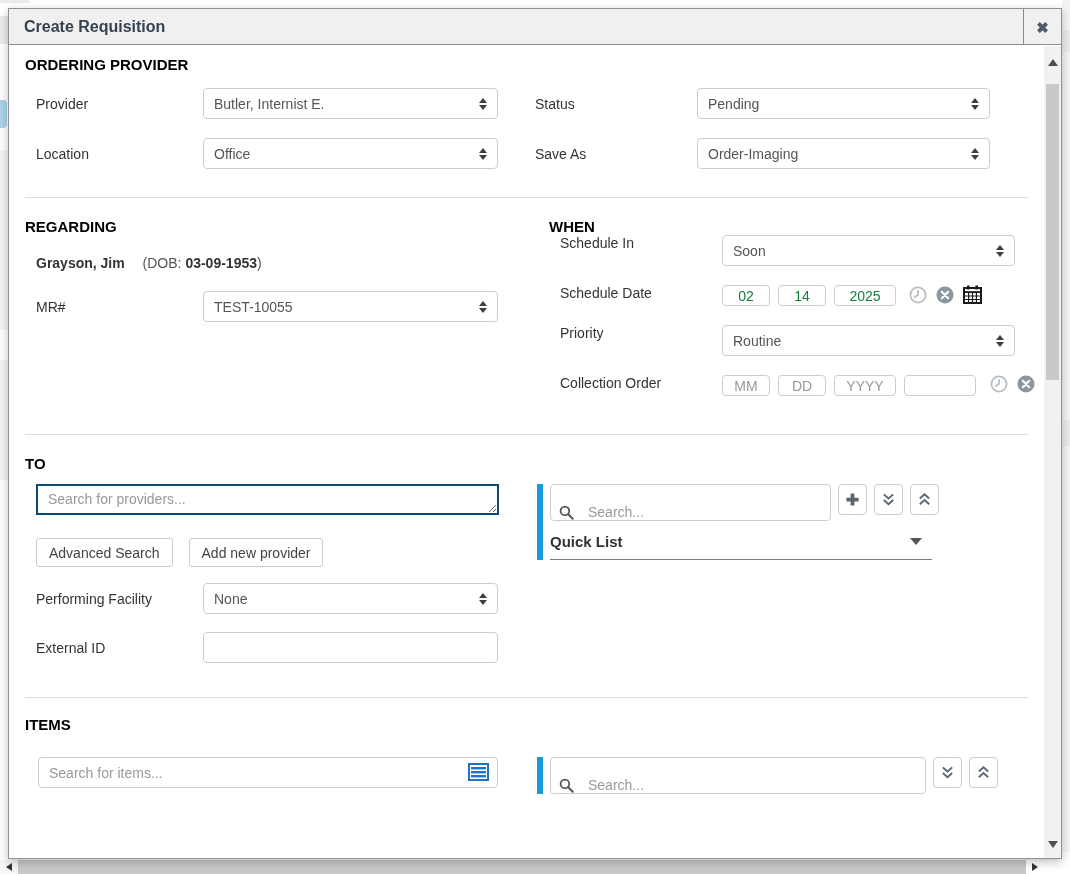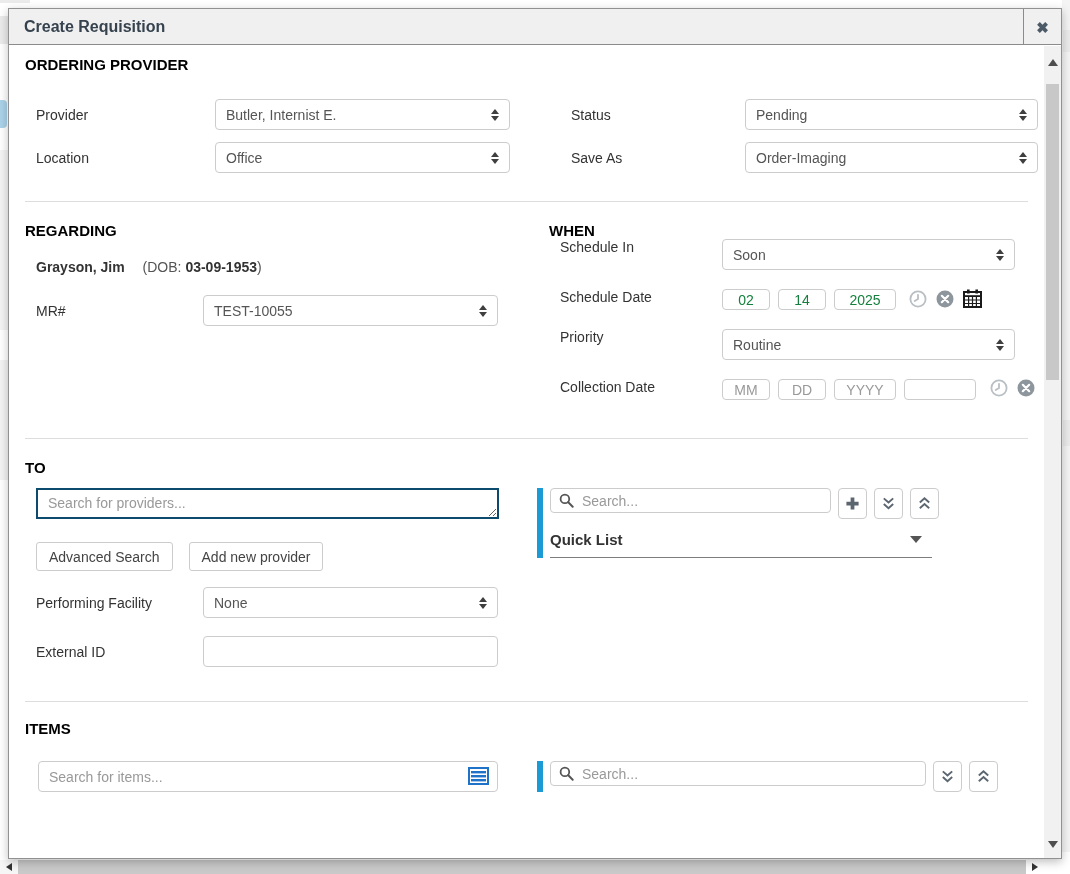--- a/index.html
+++ b/index.html
@@ -37,21 +37,21 @@
 
   
   .modal-footer { position:absolute; left:0; right:17px; bottom:0; height:53px; background:#fff; border-top:1px solid #e7e7e7; display:flex; align-items:center; justify-content:flex-end; padding-right:14px; z-index:5; }
   .btn-save { height:37px; border:1px solid #ccc; border-radius:3px; background:#fff; padding:0 15px; font-size:15px; color:#49525a; display:flex; align-items:center; gap:9px; cursor:pointer; font-family:inherit; }
 
   
   .sec-h { font-size:15px; font-weight:bold; color:#000; }
   .divider { border:none; border-top:1px solid #ddd; }
   .lbl { font-size:14px; color:#333; }
 
-  .op-grid { display:grid; grid-template-columns:178px 295px 37px 162px 293px; row-gap:19px; align-items:center; margin-top:26px;gap:12px; }
+  .op-grid { display:grid; grid-template-columns:178px 295px 37px 162px 293px; row-gap:19px; align-items:center; margin-top:15px; }
   .pad-lbl { padding-left:11px; }
 
   .sel { height:31px; border:1px solid #ccc; border-radius:4px; background:#fff; display:flex; align-items:center; justify-content:space-between; padding:0 10px; cursor:pointer; }
   .sel .val { font-size:14px; color:#555; }
   .updown { display:flex; flex-direction:column; gap:2px; }
   .ud-t { width:0;height:0;border-left:4px solid transparent;border-right:4px solid transparent;border-bottom:5px solid #3f3f3f; }
   .ud-b { width:0;height:0;border-left:4px solid transparent;border-right:4px solid transparent;border-top:5px solid #3f3f3f; }
 
   .txt { height:31px; border:1px solid #ccc; border-radius:4px; padding:0 10px; font-size:14px; color:#555; font-family:inherit; background:#fff; }
   ::placeholder { color:#999; opacity:1; }
@@ -80,21 +80,21 @@
   .to-left { width:474px; flex:none; padding-left:11px; }
   .prov-search { width:463px; height:31px; border:2px solid #0c4a6e; border-radius:0; padding:5px 10px; font-size:14px; color:#555; font-family:inherit; resize:both; }
   .btn-row { display:flex; gap:16px; margin:19px 0 16px 0; }
   .btn-sm { height:29px; border:1px solid #ccc; border-radius:3px; background:#fff; padding:0 12px; font-size:14px; color:#444; cursor:pointer; font-family:inherit; }
   .pf-grid { display:grid; grid-template-columns:167px 295px; row-gap:18px; align-items:center; }
 
   .qpanel { display:flex; margin-left:38px; }
   .qbar { width:6px; background:#1c9ad6; margin-right:7px; flex:none; }
   .qbody { flex:1; }
   .qrow { display:flex; align-items:flex-start; gap:7px; }
-  .qsearch { width:281px; height:25px; border:1px solid #ccc; border-radius:4px; display:flex; align-items:center; padding:0 8px; gap:8px; background:#fff; }
+  .qsearch { width:281px; height:37px; border:1px solid #ccc; border-radius:4px; display:flex; align-items:flex-end; padding:0 8px; gap:14px; background:#fff; }
   .qsearch.wide { width:376px; }
   .qsearch input { border:none; outline:none; flex:1; font-size:14px; color:#555; font-family:inherit; min-width:0; }
   .qbtn { width:29px; height:31px; border:1px solid #ccc; border-radius:4px; background:#fff; display:flex; align-items:center; justify-content:center; cursor:pointer; flex:none; }
   .qlist { width:382px; display:flex; align-items:center; justify-content:space-between; border-bottom:1px solid #7d7d7d; padding:12px 10px 9px 0; }
   .qlist-label { font-size:15px; font-weight:bold; color:#333; }
   .caret-down { width:0;height:0;border-left:6px solid transparent;border-right:6px solid transparent;border-top:7px solid #555; cursor:pointer; }
 
   .items-wrap { position:relative; width:460px; margin-left:13px; }
   .items-input { width:100%; padding-right:38px; }
   .items-icon { position:absolute; right:9px; top:6px; cursor:pointer; }
@@ -242,21 +242,21 @@
             <div class="sel wsel">
               <span class="val">Routine</span>
               <span class="updown">
                   <span class="ud-t"></span>
                   <span class="ud-b"></span>
                 </span>
             </div>
           </div>
 
           <div class="wrow" style="margin-left:23px; margin-bottom:0;">
-            <div class="wlbl">Collection Date</div>
+            <div class="wlbl">Collection Order</div>
             <input class="datebox" placeholder="MM" style="">
             <input class="datebox" placeholder="DD" style="">
             <input class="datebox year" placeholder="YYYY" style="">
             <input class="datebox time" value="" style="">
             <span class="dt-icons">
               <span class="icon-plain">
                 <svg width="18" height="18" viewBox="0 0 18 18">
                     <circle cx="9" cy="9" r="7.6" fill="none" stroke="#b9bfc3" stroke-width="1.8"></circle>
                     <path d="M9 4.8 V9 L5.7 11" fill="none" stroke="#b9bfc3" stroke-width="1.8" stroke-linecap="round"></path>
                   </svg>

